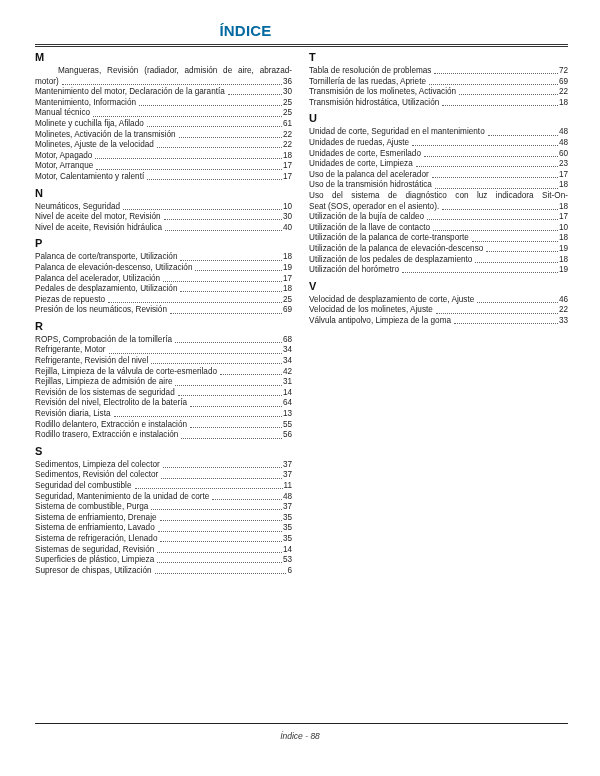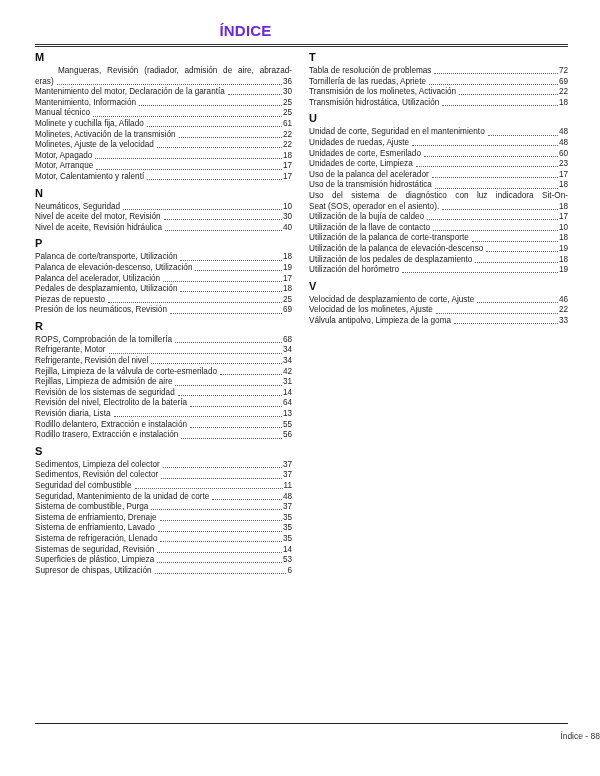--- a/index.html
+++ b/index.html
@@ -1,52 +1,52 @@
 <!DOCTYPE html>
 <html><head>
 <meta charset="utf-8">
 <style>
   html, body { margin: 0; padding: 0; background: #ffffff; }
   body { width: 600px; height: 776px; position: relative; overflow: hidden;
          font-family: "Liberation Sans", sans-serif; color: #1a1a1a; }
   .title { position: absolute; top: 22px; left: 0; width: 491px; text-align: center;
-           font-weight: bold; font-size: 15px; letter-spacing: 0.2px; color: #6d28d9; }
+           font-weight: bold; font-size: 15px; letter-spacing: 0.2px; color: #0369a1; }
   .rule-top { position: absolute; left: 35px; width: 533px; top: 44px; height: 3px;
               border-top: 1px solid #333; border-bottom: 1px solid #333; box-sizing: border-box; }
   .col { position: absolute; top: 49px; }
   .col-left { left: 35px; width: 257px; }
   .col-right { left: 309px; width: 259px; }
   .section-head { font-weight: bold; font-size: 11px; height: 14px; line-height: 14px;
                   margin-top: 3px; margin-bottom: 2px; color: #111; }
   .section-head.first { margin-top: 1px; }
   .entry { font-size: 8.2px; line-height: 10.6px; color: #222; }
   .entry .row { display: flex; align-items: baseline; white-space: nowrap; }
   .entry .label { flex: 0 0 auto; }
   .entry .dots { flex: 1 1 auto; overflow: hidden; margin: 0 1px 0 3px;
                  border-bottom: 1px dotted #666; height: 7px; align-self: center;
                  transform: translateY(-1px); }
   .entry .page { flex: 0 0 auto; }
   .entry .wrap1 { white-space: nowrap; text-align: justify; }
   .rule-bottom { position: absolute; left: 35px; width: 533px; top: 723px; height: 0;
                  border-top: 1px solid #222; }
-  .footer { position: absolute; top: 731px; left: 0; width: 600px; text-align: right;
-            font-size: 8.5px; color: #333; }
+  .footer { position: absolute; top: 731px; left: 0; width: 600px; text-align: center;
+            font-size: 8.5px; color: #333; font-style: italic; }
 </style>
 </head>
 <body>
 
 <div class="title">ÍNDICE</div>
 <div class="rule-top"></div>
 
 <div class="col col-left" id="col-left">
     <div class="section-head first">M</div>
     <div class="entry">
       <div class="wrap1" style="text-align-last: justify; white-space: normal; margin-left: 23px;">Mangueras, Revisión (radiador, admisión de aire, abrazad-</div>
       <div class="row">
-        <span class="label">eras)</span>
+        <span class="label">motor)</span>
         <span class="dots"></span>
         <span class="page">36</span>
       </div>
     </div>
     <div class="entry">
       <div class="row">
         <span class="label">Mantenimiento del motor, Declaración de la garantía</span>
         <span class="dots"></span>
         <span class="page">30</span>
       </div>

